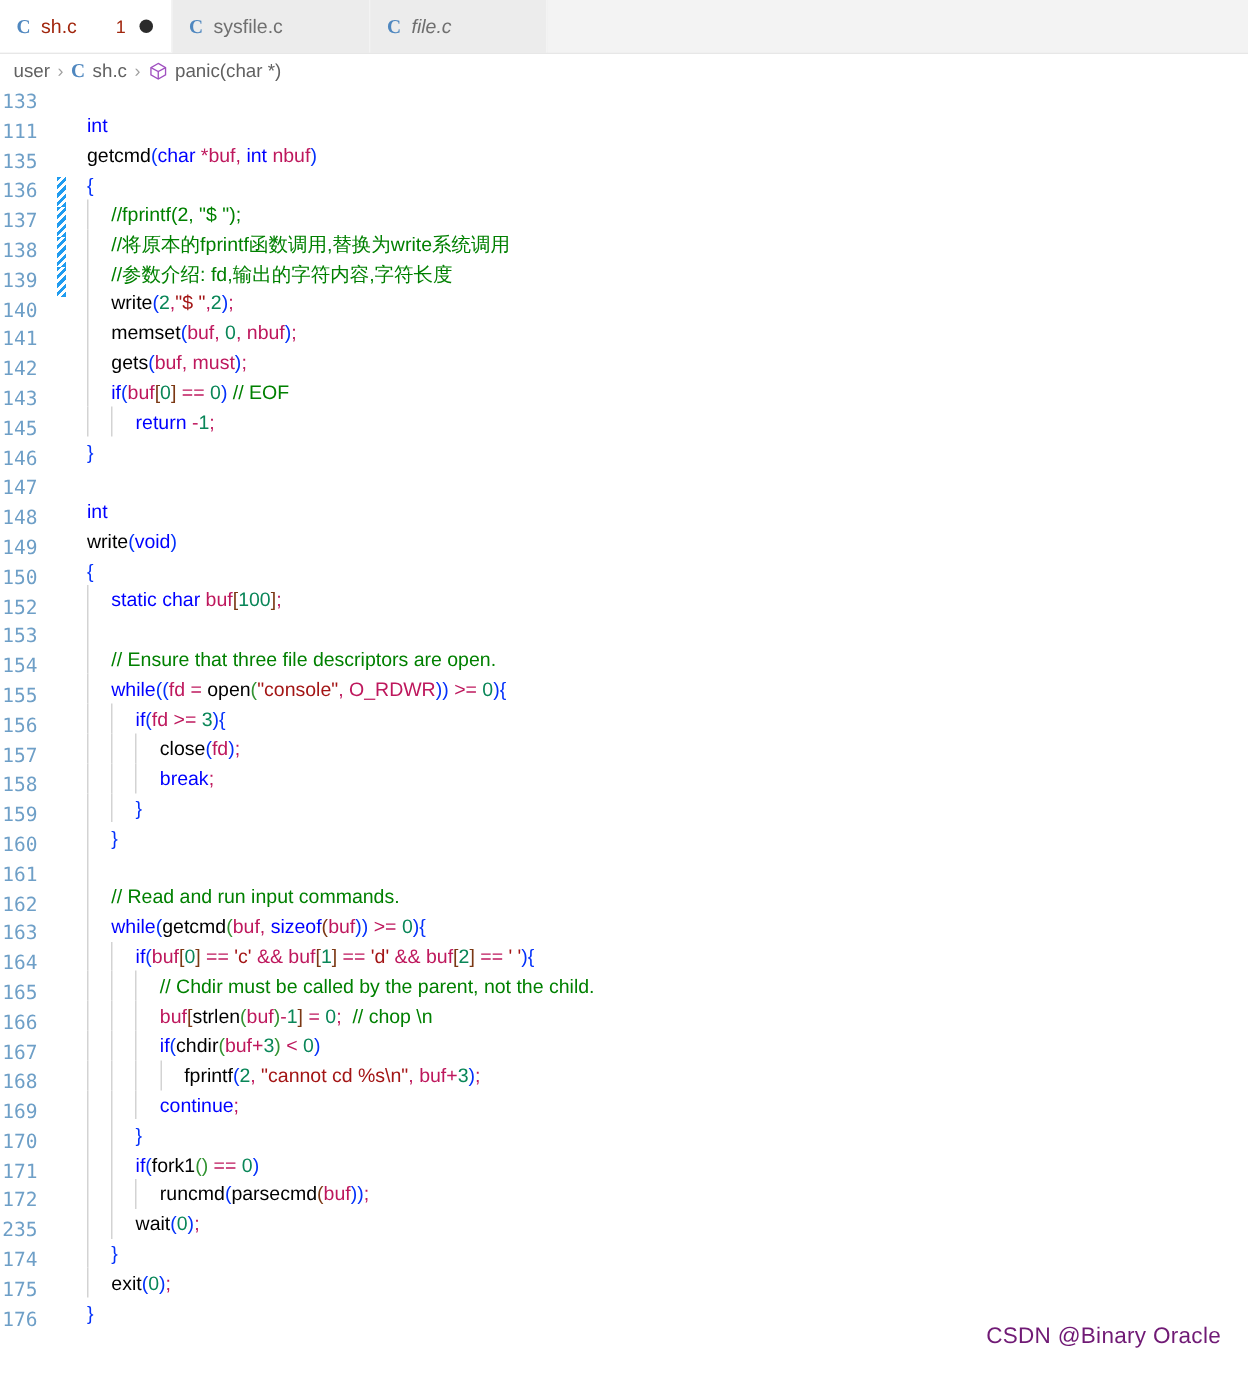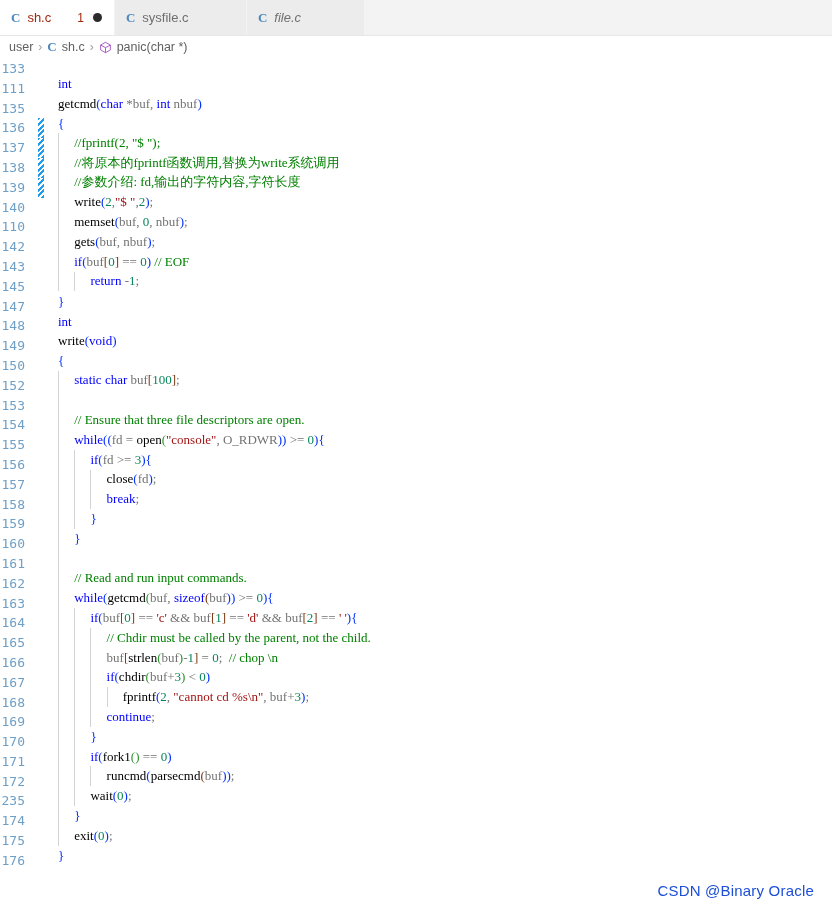--- a/index.html
+++ b/index.html
@@ -139,21 +139,21 @@
     );
   }
   .gap {
     width: 14px;
     min-width: 14px;
   }
   .code {
     flex: 1;
     white-space: pre;
     position: relative;
-    font-family: Liberation Serif, serif;
+    font-family: Liberation Sans, sans-serif;
     font-size: 13px;
     color: #000000;
     margin-top: 30px;
   }
   
   .ig {
     display: inline-block;
     width: 0;
     border-left: 1px solid #d3d3d3;
     height: 19.8px;
@@ -162,31 +162,31 @@
     top: -1px;
   }
 
   
   .t-key  { color: #0000ff; }
   .t-typ  { color: #0000ff; }
   .t-cmt  { color: #008000; }
   .t-str  { color: #a31515; }
   .t-num  { color: #098658; }
   .t-fn   { color: #000000; }
-  .t-pun  { color: #737373; }
+  .t-pun  { color: #be185d; }
   .t-br1  { color: #0431fa; }
   .t-br2  { color: #7b3814; }
   .t-br3  { color: #319331; }
 
   
   .watermark {
     position: absolute;
     right: 18px;
     bottom: 18px;
-    color: #1d4ed8;
+    color: #701a75;
     font-size: 15px;
     font-family: "Liberation Sans", sans-serif;
     user-select: none;
     letter-spacing: 0.2px;
   }
 </style>
 </head>
 <body>
 
 <div class="tabbar">
@@ -231,24 +231,25 @@
 <div class="editor">
   <div class="code-area" id="code-area">
       <div class="line"><div class="lnum">133</div><div class="change-gutter"></div><div class="gap"></div><div class="code"><span class="t-typ">int</span></div></div>
       <div class="line"><div class="lnum">111</div><div class="change-gutter"></div><div class="gap"></div><div class="code"><span class="t-fn">getcmd</span><span class="t-br1">(</span><span class="t-typ">char</span><span class="t-pun"> *buf</span><span class="t-pun">, </span><span class="t-typ">int</span><span class="t-pun"> nbuf</span><span class="t-br1">)</span></div></div>
       <div class="line"><div class="lnum">135</div><div class="change-gutter"></div><div class="gap"></div><div class="code"><span class="t-br1">{</span></div></div>
       <div class="line"><div class="lnum">136</div><div class="change-gutter modified"></div><div class="gap"></div><div class="code"><span class="ig" style="margin-right: 15.2px;"></span><span class="t-cmt">//fprintf(2, "$ ");</span></div></div>
       <div class="line"><div class="lnum">137</div><div class="change-gutter modified"></div><div class="gap"></div><div class="code"><span class="ig" style="margin-right: 15.2px;"></span><span class="t-cmt">//将原本的fprintf函数调用,替换为write系统调用</span></div></div>
       <div class="line"><div class="lnum">138</div><div class="change-gutter modified"></div><div class="gap"></div><div class="code"><span class="ig" style="margin-right: 15.2px;"></span><span class="t-cmt">//参数介绍: fd,输出的字符内容,字符长度</span></div></div>
       <div class="line"><div class="lnum">139</div><div class="change-gutter modified"></div><div class="gap"></div><div class="code"><span class="ig" style="margin-right: 15.2px;"></span><span class="t-fn">write</span><span class="t-br1">(</span><span class="t-num">2</span><span class="t-pun">,</span><span class="t-str">"$ "</span><span class="t-pun">,</span><span class="t-num">2</span><span class="t-br1">)</span><span class="t-pun">;</span></div></div>
       <div class="line"><div class="lnum">140</div><div class="change-gutter"></div><div class="gap"></div><div class="code"><span class="ig" style="margin-right: 15.2px;"></span><span class="t-fn">memset</span><span class="t-br1">(</span><span class="t-pun">buf, </span><span class="t-num">0</span><span class="t-pun">, nbuf</span><span class="t-br1">)</span><span class="t-pun">;</span></div></div>
-      <div class="line"><div class="lnum">110</div><div class="change-gutter"></div><div class="gap"></div><div class="code"><span class="ig" style="margin-right: 15.2px;"></span><span class="t-fn">gets</span><span class="t-br1">(</span><span class="t-pun">buf, nbuf</span><span class="t-br1">)</span><span class="t-pun">;</span></div></div>
+      <div class="line"><div class="lnum">141</div><div class="change-gutter"></div><div class="gap"></div><div class="code"><span class="ig" style="margin-right: 15.2px;"></span><span class="t-fn">gets</span><span class="t-br1">(</span><span class="t-pun">buf, must</span><span class="t-br1">)</span><span class="t-pun">;</span></div></div>
       <div class="line"><div class="lnum">142</div><div class="change-gutter"></div><div class="gap"></div><div class="code"><span class="ig" style="margin-right: 15.2px;"></span><span class="t-key">if</span><span class="t-br1">(</span><span class="t-pun">buf</span><span class="t-br2">[</span><span class="t-num">0</span><span class="t-br2">]</span><span class="t-pun"> == </span><span class="t-num">0</span><span class="t-br1">)</span><span class="t-pun"> </span><span class="t-cmt">// EOF</span></div></div>
       <div class="line"><div class="lnum">143</div><div class="change-gutter"></div><div class="gap"></div><div class="code"><span class="ig" style="margin-right: 15.2px;"></span><span class="ig" style="margin-right: 15.2px;"></span><span class="t-key">return</span><span class="t-pun"> -</span><span class="t-num">1</span><span class="t-pun">;</span></div></div>
       <div class="line"><div class="lnum">145</div><div class="change-gutter"></div><div class="gap"></div><div class="code"><span class="t-br1">}</span></div></div>
+      <div class="line"><div class="lnum">146</div><div class="change-gutter"></div><div class="gap"></div><div class="code"></div></div>
       <div class="line"><div class="lnum">147</div><div class="change-gutter"></div><div class="gap"></div><div class="code"><span class="t-typ">int</span></div></div>
       <div class="line"><div class="lnum">148</div><div class="change-gutter"></div><div class="gap"></div><div class="code"><span class="t-fn">write</span><span class="t-br1">(</span><span class="t-typ">void</span><span class="t-br1">)</span></div></div>
       <div class="line"><div class="lnum">149</div><div class="change-gutter"></div><div class="gap"></div><div class="code"><span class="t-br1">{</span></div></div>
       <div class="line"><div class="lnum">150</div><div class="change-gutter"></div><div class="gap"></div><div class="code"><span class="ig" style="margin-right: 15.2px;"></span><span class="t-key">static</span><span class="t-pun"> </span><span class="t-typ">char</span><span class="t-pun"> buf</span><span class="t-br2">[</span><span class="t-num">100</span><span class="t-br2">]</span><span class="t-pun">;</span></div></div>
       <div class="line"><div class="lnum">152</div><div class="change-gutter"></div><div class="gap"></div><div class="code"><span class="ig" style="margin-right: 15.2px;"></span></div></div>
       <div class="line"><div class="lnum">153</div><div class="change-gutter"></div><div class="gap"></div><div class="code"><span class="ig" style="margin-right: 15.2px;"></span><span class="t-cmt">// Ensure that three file descriptors are open.</span></div></div>
       <div class="line"><div class="lnum">154</div><div class="change-gutter"></div><div class="gap"></div><div class="code"><span class="ig" style="margin-right: 15.2px;"></span><span class="t-key">while</span><span class="t-br1">((</span><span class="t-pun">fd = </span><span class="t-fn">open</span><span class="t-br3">(</span><span class="t-str">"console"</span><span class="t-pun">, O_RDWR</span><span class="t-br1">))</span><span class="t-pun"> &gt;= </span><span class="t-num">0</span><span class="t-br1">)</span><span class="t-br1">{</span></div></div>
       <div class="line"><div class="lnum">155</div><div class="change-gutter"></div><div class="gap"></div><div class="code"><span class="ig" style="margin-right: 15.2px;"></span><span class="ig" style="margin-right: 15.2px;"></span><span class="t-key">if</span><span class="t-br1">(</span><span class="t-pun">fd &gt;= </span><span class="t-num">3</span><span class="t-br1">)</span><span class="t-br1">{</span></div></div>
       <div class="line"><div class="lnum">156</div><div class="change-gutter"></div><div class="gap"></div><div class="code"><span class="ig" style="margin-right: 15.2px;"></span><span class="ig" style="margin-right: 15.2px;"></span><span class="ig" style="margin-right: 15.2px;"></span><span class="t-fn">close</span><span class="t-br1">(</span><span class="t-pun">fd</span><span class="t-br1">)</span><span class="t-pun">;</span></div></div>
       <div class="line"><div class="lnum">157</div><div class="change-gutter"></div><div class="gap"></div><div class="code"><span class="ig" style="margin-right: 15.2px;"></span><span class="ig" style="margin-right: 15.2px;"></span><span class="ig" style="margin-right: 15.2px;"></span><span class="t-key">break</span><span class="t-pun">;</span></div></div>

